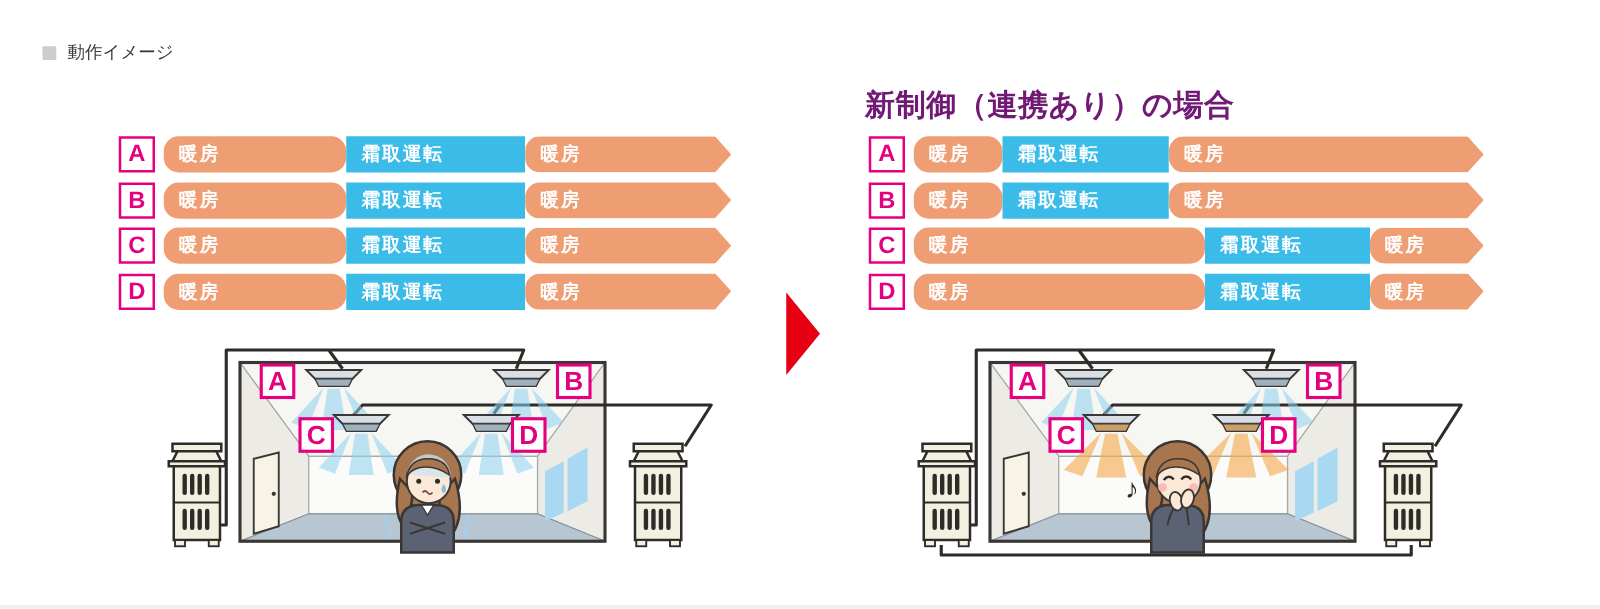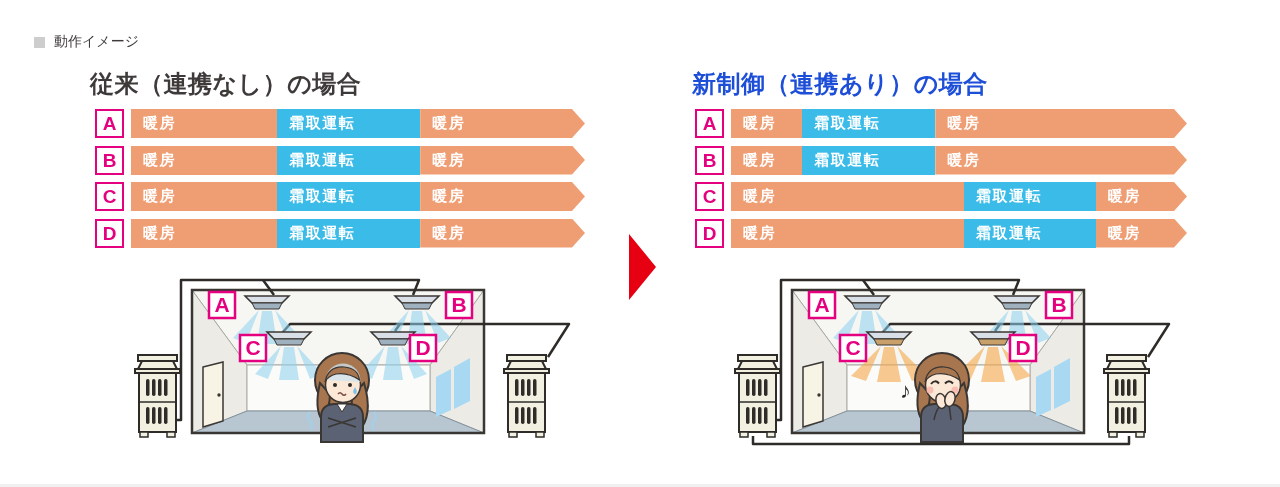--- a/index.html
+++ b/index.html
@@ -1,47 +1,46 @@
 <!DOCTYPE html>
 <html><head>
 <meta charset="utf-8">
 <style>
   html,body{margin:0;padding:0;background:#fff;font-family:"Liberation Sans",sans-serif;}
   .canvas{position:relative;width:1280px;height:487px;background:#fff;overflow:hidden;border-bottom:3px solid #f0f0f0;box-sizing:border-box;}
   .header{position:absolute;left:34px;top:33px;display:flex;align-items:center;gap:9px;font-size:14px;color:#3e3a39;}
   .sq{width:11px;height:11px;background:#cdcdcd;display:inline-block;}
   .panel-title{position:absolute;top:68px;font-size:24px;font-weight:bold;color:#3e3a39;letter-spacing:.5px;white-space:nowrap;}
   #pt-left{left:90px;}
-  #pt-right{left:692px;color:#1d4ed8;}
+  #pt-right{left:692px;color:#701a75;}
   .timeline{position:absolute;top:109px;}
   #timeline-left{left:95px;width:490px;}
   #timeline-right{left:695px;width:492px;}
   .tl-row{display:flex;align-items:stretch;height:29px;margin-bottom:7.5px;}
   .row-label{width:25px;height:25px;border:2px solid #e4007f;color:#e4007f;font-weight:bold;font-size:19px;line-height:25px;text-align:center;background:#fff;margin-right:7px;flex:none;}
   .bar{flex:1;display:flex;}
   .seg{display:flex;align-items:center;color:#fff;font-weight:bold;font-size:15px;padding-left:12px;box-sizing:border-box;letter-spacing:1.5px;white-space:nowrap;overflow:visible;}
-  .seg.heating{background:#ef9e74;}
+  .seg.heating{background:#ef9e74;border-radius:12px;}
   .seg.defrost{background:#3bbce8;align-items:center;}
   .seg.tip{clip-path:polygon(0 0,calc(100% - 13px) 0,100% 50%,calc(100% - 13px) 100%,0 100%);}
   .big-arrow{position:absolute;left:629px;top:234px;width:0;height:0;border-top:33px solid transparent;border-bottom:33px solid transparent;border-left:27px solid #e60012;}
   .scene{position:absolute;top:268px;width:464px;height:206px;}
   #scene-left{left:117px;}
   #scene-right{left:717px;}
 </style>
 </head>
 <body>
 
 <div class="canvas">
 
   <div class="header">
     <span class="sq"></span>
     <span>動作イメージ</span>
   </div>
 
-  <div class="panel-title" id="pt-left">従来（連携なし）の場合</div>
   <div class="panel-title" id="pt-right">新制御（連携あり）の場合</div>
 
   <div class="timeline" id="timeline-left">
       <div class="tl-row">
         <div class="row-label">A</div>
         <div class="bar">
           <div class="seg heating" style="width: 32.2%;">
             <span>暖房</span>
           </div>
           <div class="seg defrost" style="width: 31.5%;">

